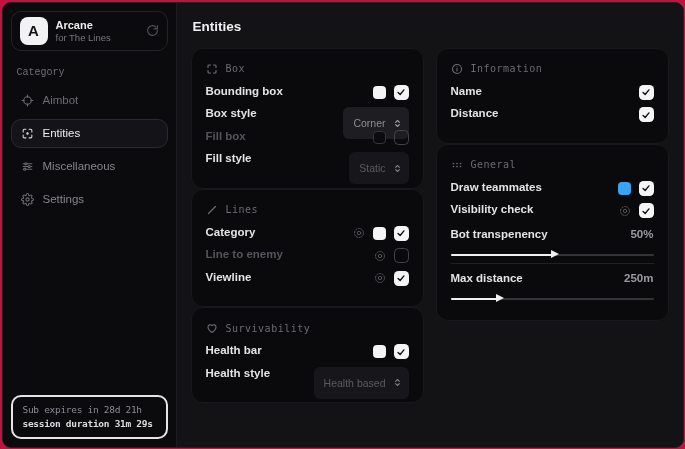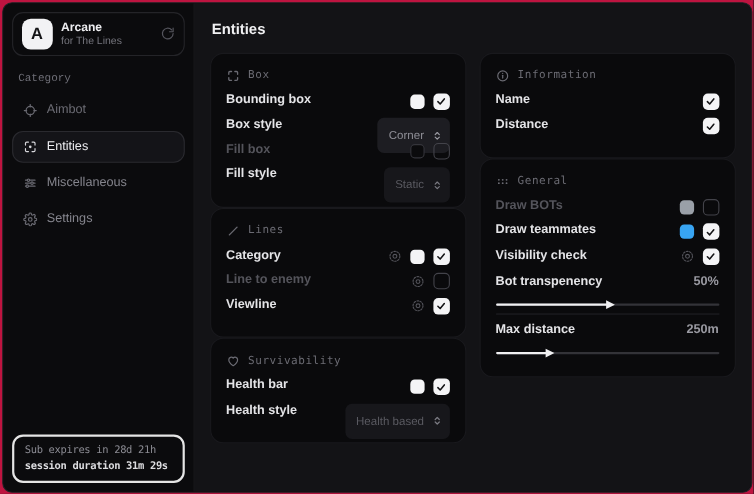--- a/index.html
+++ b/index.html
@@ -407,27 +407,20 @@
                   <circle cx="12" cy="9" r="1.7"></circle>
                   <circle cx="19" cy="9" r="1.7"></circle>
                 <circle cx="5" cy="15" r="1.7"></circle>
                   <circle cx="12" cy="15" r="1.7"></circle>
                   <circle cx="19" cy="15" r="1.7"></circle>
               </svg>
             </span>
             <span>General</span>
           </div>
 
-          <div class="row dim">
-            <span class="row-label">Draw BOTs</span>
-            <span class="controls">
-              <span class="swatch" style="background-color: rgb(154, 160, 168);"></span>
-              <span class="checkbox unchecked"></span>
-            </span>
-          </div>
 
           <div class="row">
             <span class="row-label">Draw teammates</span>
             <span class="controls">
               <span class="swatch" style="background-color: rgb(56, 164, 242);"></span>
               <span class="checkbox checked">
                 <svg width="10" height="10" viewBox="0 0 24 24" fill="none" stroke="#141416" stroke-width="3.4" stroke-linecap="round" stroke-linejoin="round">
                     <polyline points="5 13 10 18 19 7"></polyline>
                   </svg>
               </span>

